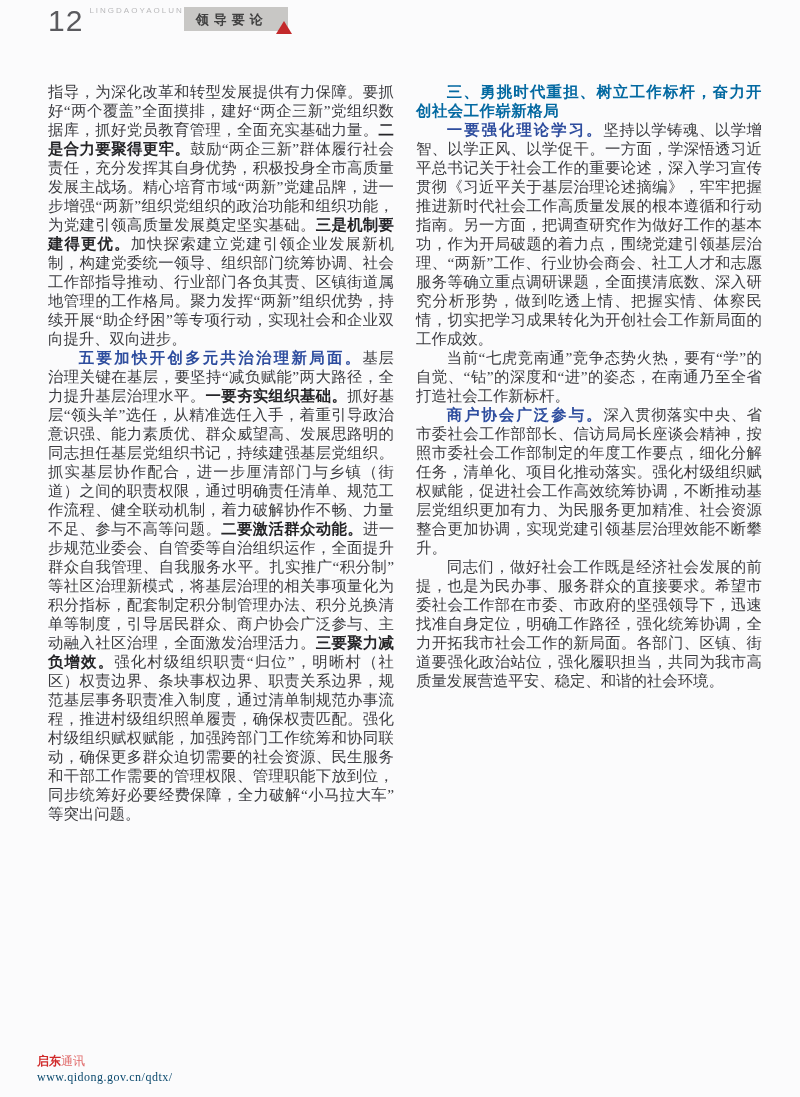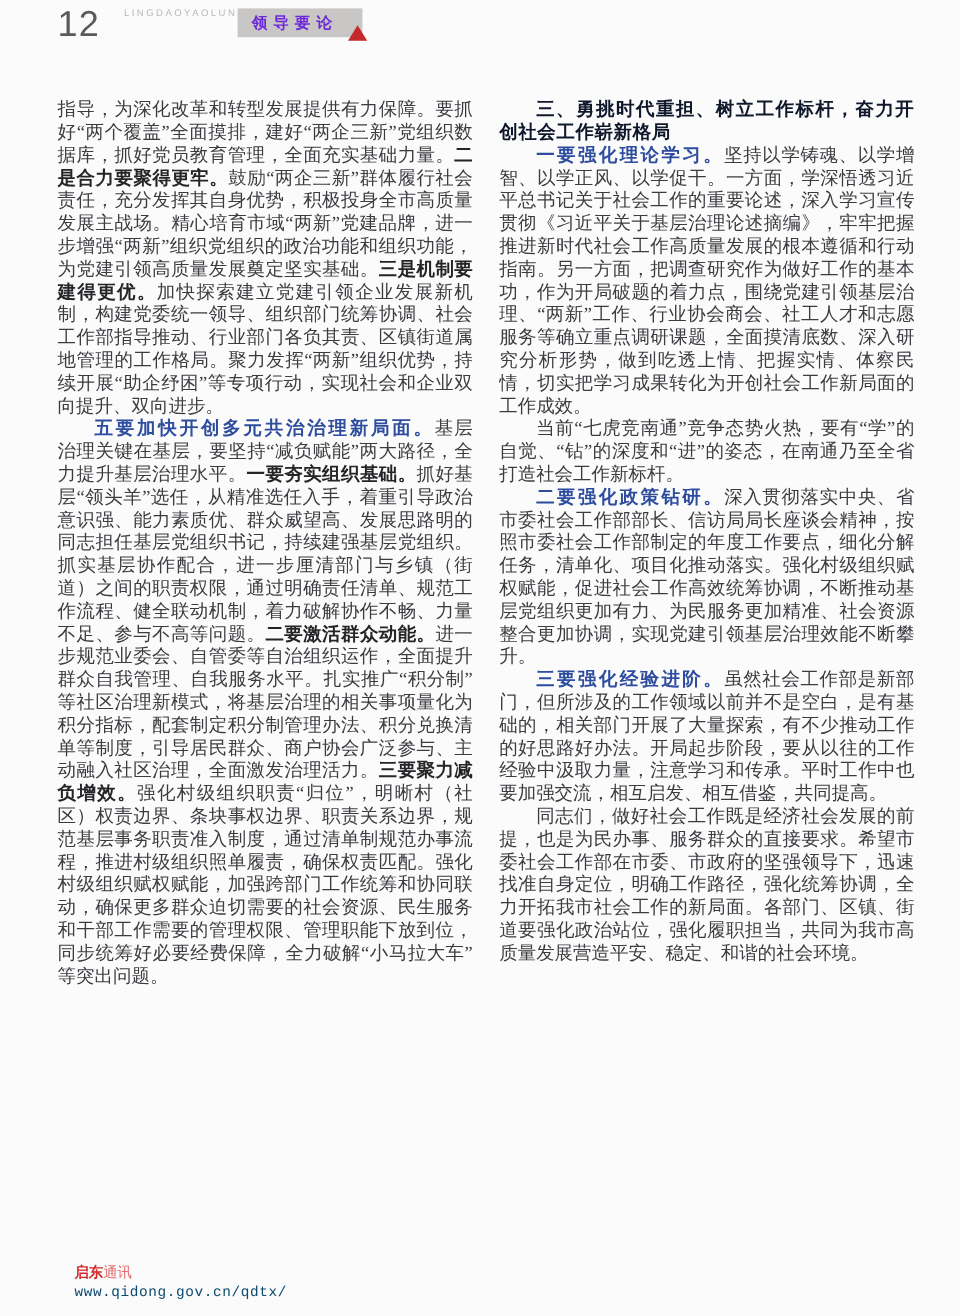--- a/index.html
+++ b/index.html
@@ -8,42 +8,42 @@
     width:800px;height:1097px;
     background:#fbfbfc;
     overflow:hidden;
     font-family:"Liberation Serif","DejaVu Serif",serif;
     color:#3c3c40;
     box-sizing:border-box;
   }
   
   .header{
     position:absolute;top:6px;left:48px;
-    display:flex;align-items:flex-start;gap:14px;
+    display:flex;align-items:flex-start;
   }
   .page-number{
     font-family:"Liberation Sans","DejaVu Sans",sans-serif;
     font-size:30px;line-height:30px;color:#5a5a5e;font-weight:400;
     letter-spacing:1px;
   }
   .logo{position:relative;display:flex;flex-direction:row;}
   .logo-pinyin{
     font-family:"Liberation Sans","DejaVu Sans",sans-serif;
     font-size:8px;letter-spacing:2px;color:#b9b9bb;line-height:9px;
     margin-left:6px;
   }
   .logo-bar{
     position:relative;
     margin-top:1px;
     background:#c8c7c5;
     padding:3px 20px 3px 12px;
     display:inline-block;
   }
   .logo-title{
-    font-size:13px;color:#6d28d9;letter-spacing:5px;font-weight:700;
+    font-size:13px;color:#404040;letter-spacing:5px;font-weight:700;
     line-height:16px;white-space:nowrap;
   }
   .logo-triangle{
     position:absolute;right:-4px;bottom:-3px;
     width:0;height:0;
     border-left:8px solid transparent;
     border-right:8px solid transparent;
     border-bottom:13px solid #c3292b;
   }
   
@@ -61,27 +61,27 @@
     word-break:break-all;
   }
   .para.no-indent{text-indent:0;}
   .seg-normal{color:#3c3c40;}
   .seg-bold{color:#252528;font-weight:700;}
   .seg-blue{
     color:#2e4d9e;font-weight:600;letter-spacing:1.5px;
   }
   .para.red-heading{
     font-family:Liberation Serif, serif;
-    color:#0f172a;font-weight:700;
+    color:#0369a1;font-weight:700;
     letter-spacing:0.5px;
   }
   
   .footer{
-    position:absolute;left:62px;bottom:12px;
-    font-family:Liberation Mono, monospace;
+    position:absolute;left:37px;bottom:12px;
+    font-family:Liberation Serif, serif;
   }
   .footer-brand{font-size:12px;line-height:15px;}
   .footer-brand .b1{color:#d02a2a;font-weight:700;}
   .footer-brand .b2{color:#e06a6a;font-weight:400;}
   .footer-url{
     font-size:12px;color:#0c4a6e;letter-spacing:0.5px;line-height:16px;
   }
 </style>
 </head>
 <body>
@@ -101,22 +101,21 @@
 
   <div class="main">
     <div class="col" id="col-left">
         <p class="para no-indent"><span class="seg-normal">指导，为深化改革和转型发展提供有力保障。要抓好“两个覆盖”全面摸排，建好“两企三新”党组织数据库，抓好党员教育管理，全面充实基础力量。</span><span class="seg-bold">二是合力要聚得更牢。</span><span class="seg-normal">鼓励“两企三新”群体履行社会责任，充分发挥其自身优势，积极投身全市高质量发展主战场。精心培育市域“两新”党建品牌，进一步增强“两新”组织党组织的政治功能和组织功能，为党建引领高质量发展奠定坚实基础。</span><span class="seg-bold">三是机制要建得更优。</span><span class="seg-normal">加快探索建立党建引领企业发展新机制，构建党委统一领导、组织部门统筹协调、社会工作部指导推动、行业部门各负其责、区镇街道属地管理的工作格局。聚力发挥“两新”组织优势，持续开展“助企纾困”等专项行动，实现社会和企业双向提升、双向进步。</span></p>
         <p class="para"><span class="seg-blue">五要加快开创多元共治治理新局面。</span><span class="seg-normal">基层治理关键在基层，要坚持“减负赋能”两大路径，全力提升基层治理水平。</span><span class="seg-bold">一要夯实组织基础。</span><span class="seg-normal">抓好基层“领头羊”选任，从精准选任入手，着重引导政治意识强、能力素质优、群众威望高、发展思路明的同志担任基层党组织书记，持续建强基层党组织。抓实基层协作配合，进一步厘清部门与乡镇（街道）之间的职责权限，通过明确责任清单、规范工作流程、健全联动机制，着力破解协作不畅、力量不足、参与不高等问题。</span><span class="seg-bold">二要激活群众动能。</span><span class="seg-normal">进一步规范业委会、自管委等自治组织运作，全面提升群众自我管理、自我服务水平。扎实推广“积分制”等社区治理新模式，将基层治理的相关事项量化为积分指标，配套制定积分制管理办法、积分兑换清单等制度，引导居民群众、商户协会广泛参与、主动融入社区治理，全面激发治理活力。</span><span class="seg-bold">三要聚力减负增效。</span><span class="seg-normal">强化村级组织职责“归位”，明晰村（社区）权责边界、条块事权边界、职责关系边界，规范基层事务职责准入制度，通过清单制规范办事流程，推进村级组织照单履责，确保权责匹配。强化村级组织赋权赋能，加强跨部门工作统筹和协同联动，确保更多群众迫切需要的社会资源、民生服务和干部工作需要的管理权限、管理职能下放到位，同步统筹好必要经费保障，全力破解“小马拉大车”等突出问题。</span></p>
       </div>
     <div class="col" id="col-right">
         <p class="para red-heading"><span class="seg-normal" style="color: inherit;">三、勇挑时代重担、树立工作标杆，奋力开创社会工作崭新格局</span></p>
         <p class="para"><span class="seg-blue">一要强化理论学习。</span><span class="seg-normal">坚持以学铸魂、以学增智、以学正风、以学促干。一方面，学深悟透习近平总书记关于社会工作的重要论述，深入学习宣传贯彻《习近平关于基层治理论述摘编》，牢牢把握推进新时代社会工作高质量发展的根本遵循和行动指南。另一方面，把调查研究作为做好工作的基本功，作为开局破题的着力点，围绕党建引领基层治理、“两新”工作、行业协会商会、社工人才和志愿服务等确立重点调研课题，全面摸清底数、深入研究分析形势，做到吃透上情、把握实情、体察民情，切实把学习成果转化为开创社会工作新局面的工作成效。</span></p>
         <p class="para"><span class="seg-normal">当前“七虎竞南通”竞争态势火热，要有“学”的自觉、“钻”的深度和“进”的姿态，在南通乃至全省打造社会工作新标杆。</span></p>
-        <p class="para"><span class="seg-blue">二要强化政策钻研。</span><span class="seg-normal">深入贯彻落实中央、省市委社会工作部部长、信访局局长座谈会精神，按照市委社会工作部制定的年度工作要点，细化分解任务，清单化、项目化推动落实。强化村级组织赋权赋能，促进社会工作高效统筹协调，不断推动基层党组织更加有力、为民服务更加精准、社会资源整合更加协调，实现党建引领基层治理效能不断攀升。</span></p>
-        <p class="para"><span class="seg-blue">三要强化经验进阶。</span><span class="seg-normal">虽然社会工作部是新部门，但所涉及的工作领域以前并不是空白，是有基础的，相关部门开展了大量探索，有不少推动工作的好思路好办法。开局起步阶段，要从以往的工作经验中汲取力量，注意学习和传承。平时工作中也要加强交流，相互启发、相互借鉴，共同提高。</span></p>
+        <p class="para"><span class="seg-blue">商户协会广泛参与。</span><span class="seg-normal">深入贯彻落实中央、省市委社会工作部部长、信访局局长座谈会精神，按照市委社会工作部制定的年度工作要点，细化分解任务，清单化、项目化推动落实。强化村级组织赋权赋能，促进社会工作高效统筹协调，不断推动基层党组织更加有力、为民服务更加精准、社会资源整合更加协调，实现党建引领基层治理效能不断攀升。</span></p>
         <p class="para"><span class="seg-normal">同志们，做好社会工作既是经济社会发展的前提，也是为民办事、服务群众的直接要求。希望市委社会工作部在市委、市政府的坚强领导下，迅速找准自身定位，明确工作路径，强化统筹协调，全力开拓我市社会工作的新局面。各部门、区镇、街道要强化政治站位，强化履职担当，共同为我市高质量发展营造平安、稳定、和谐的社会环境。</span></p>
       </div>
   </div>
 
   <div class="footer">
     <div class="footer-brand">
       <span class="b1">启东</span><span class="b2">通讯</span>
     </div>
     <div class="footer-url">www.qidong.gov.cn/qdtx/</div>
   </div>

